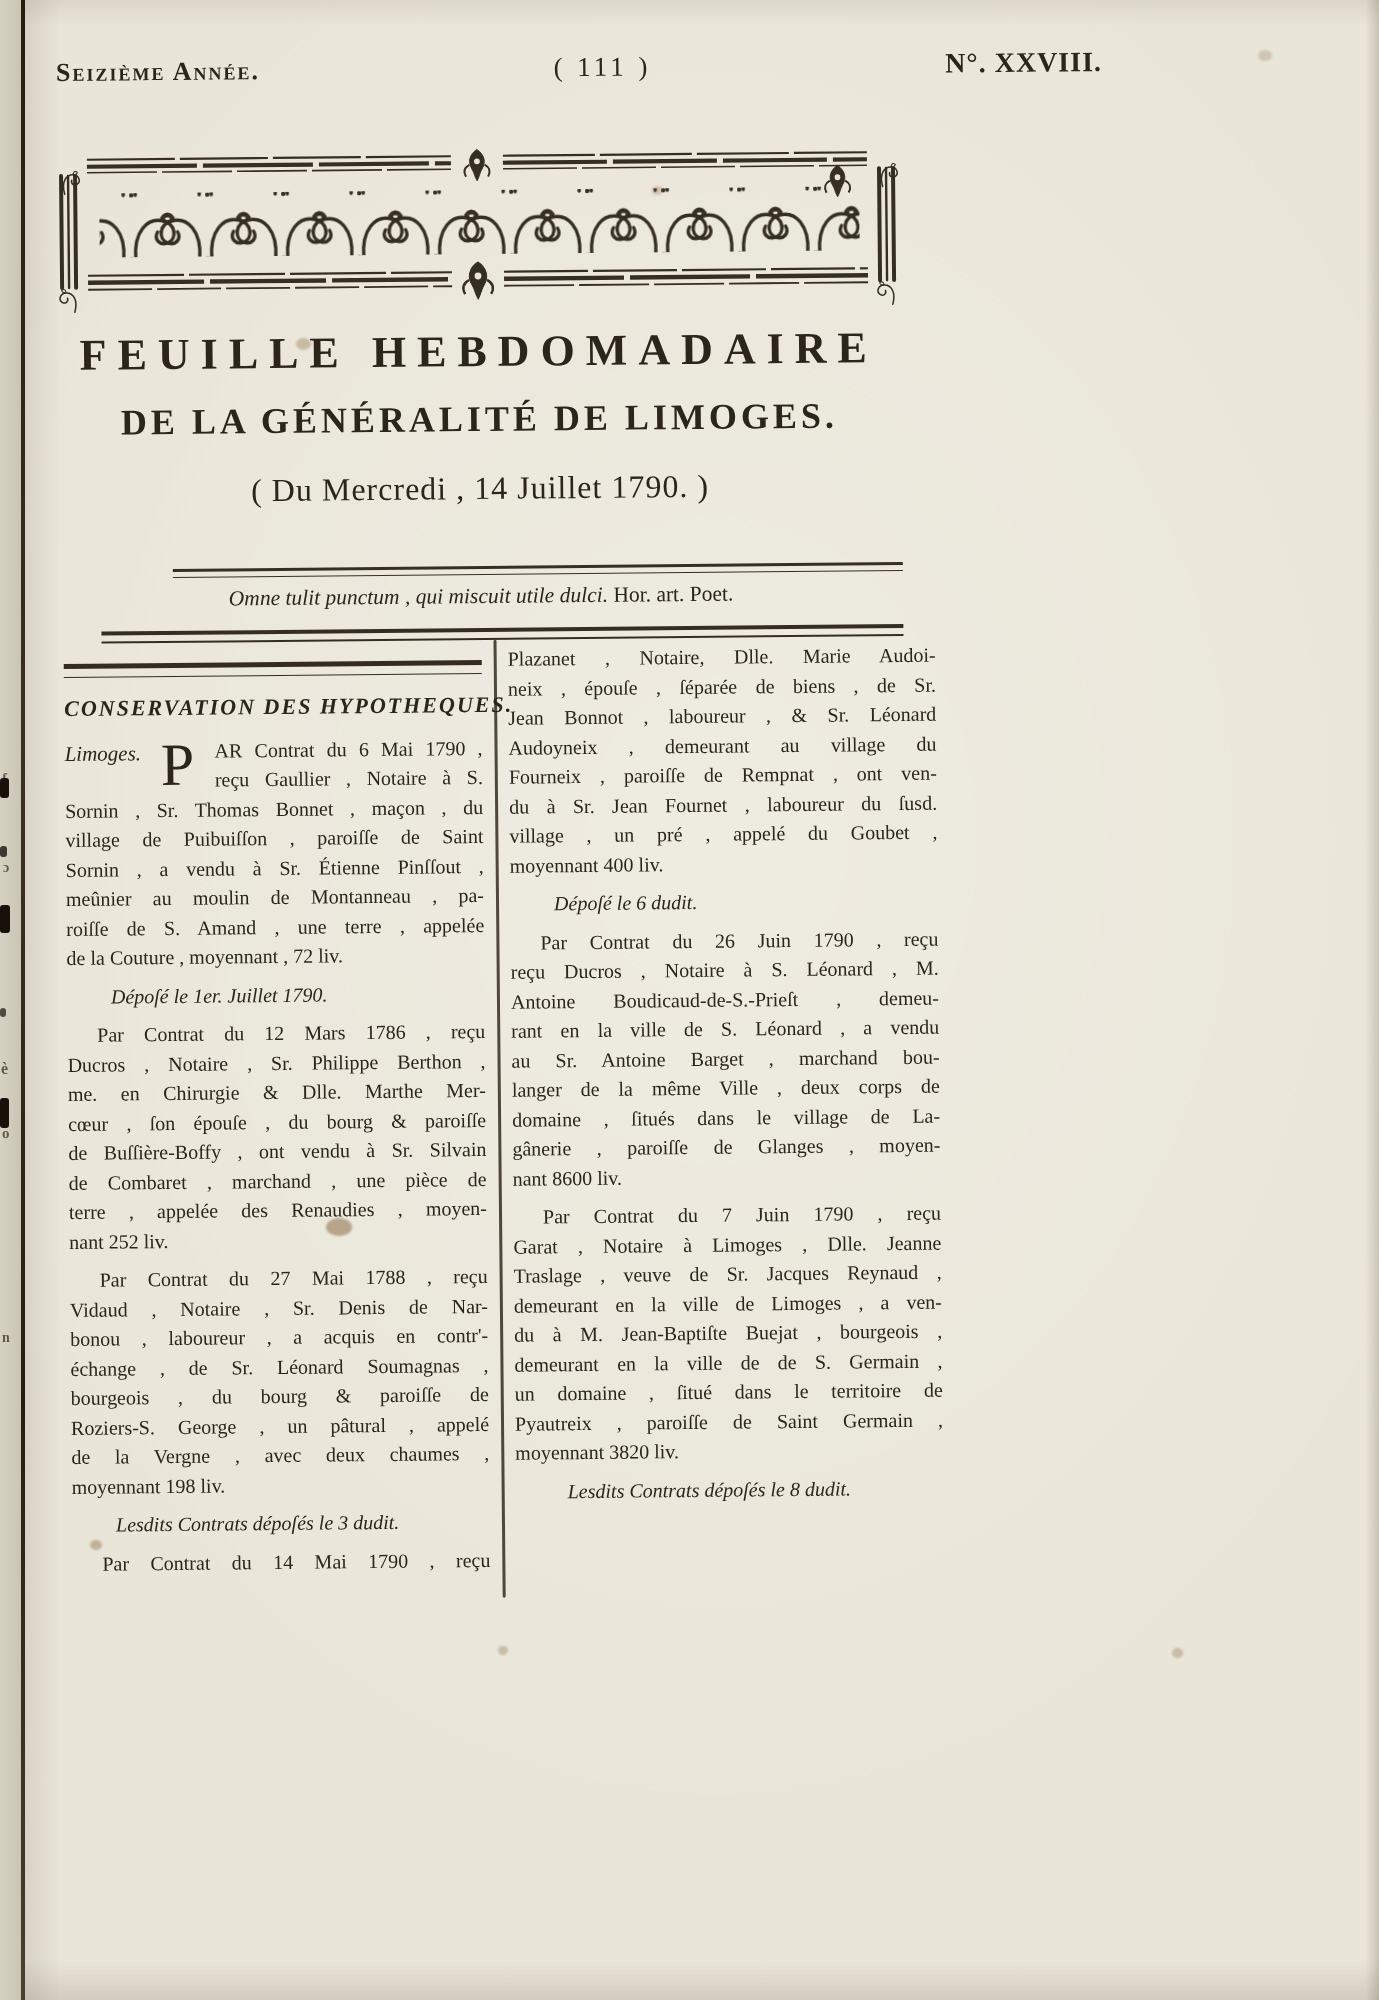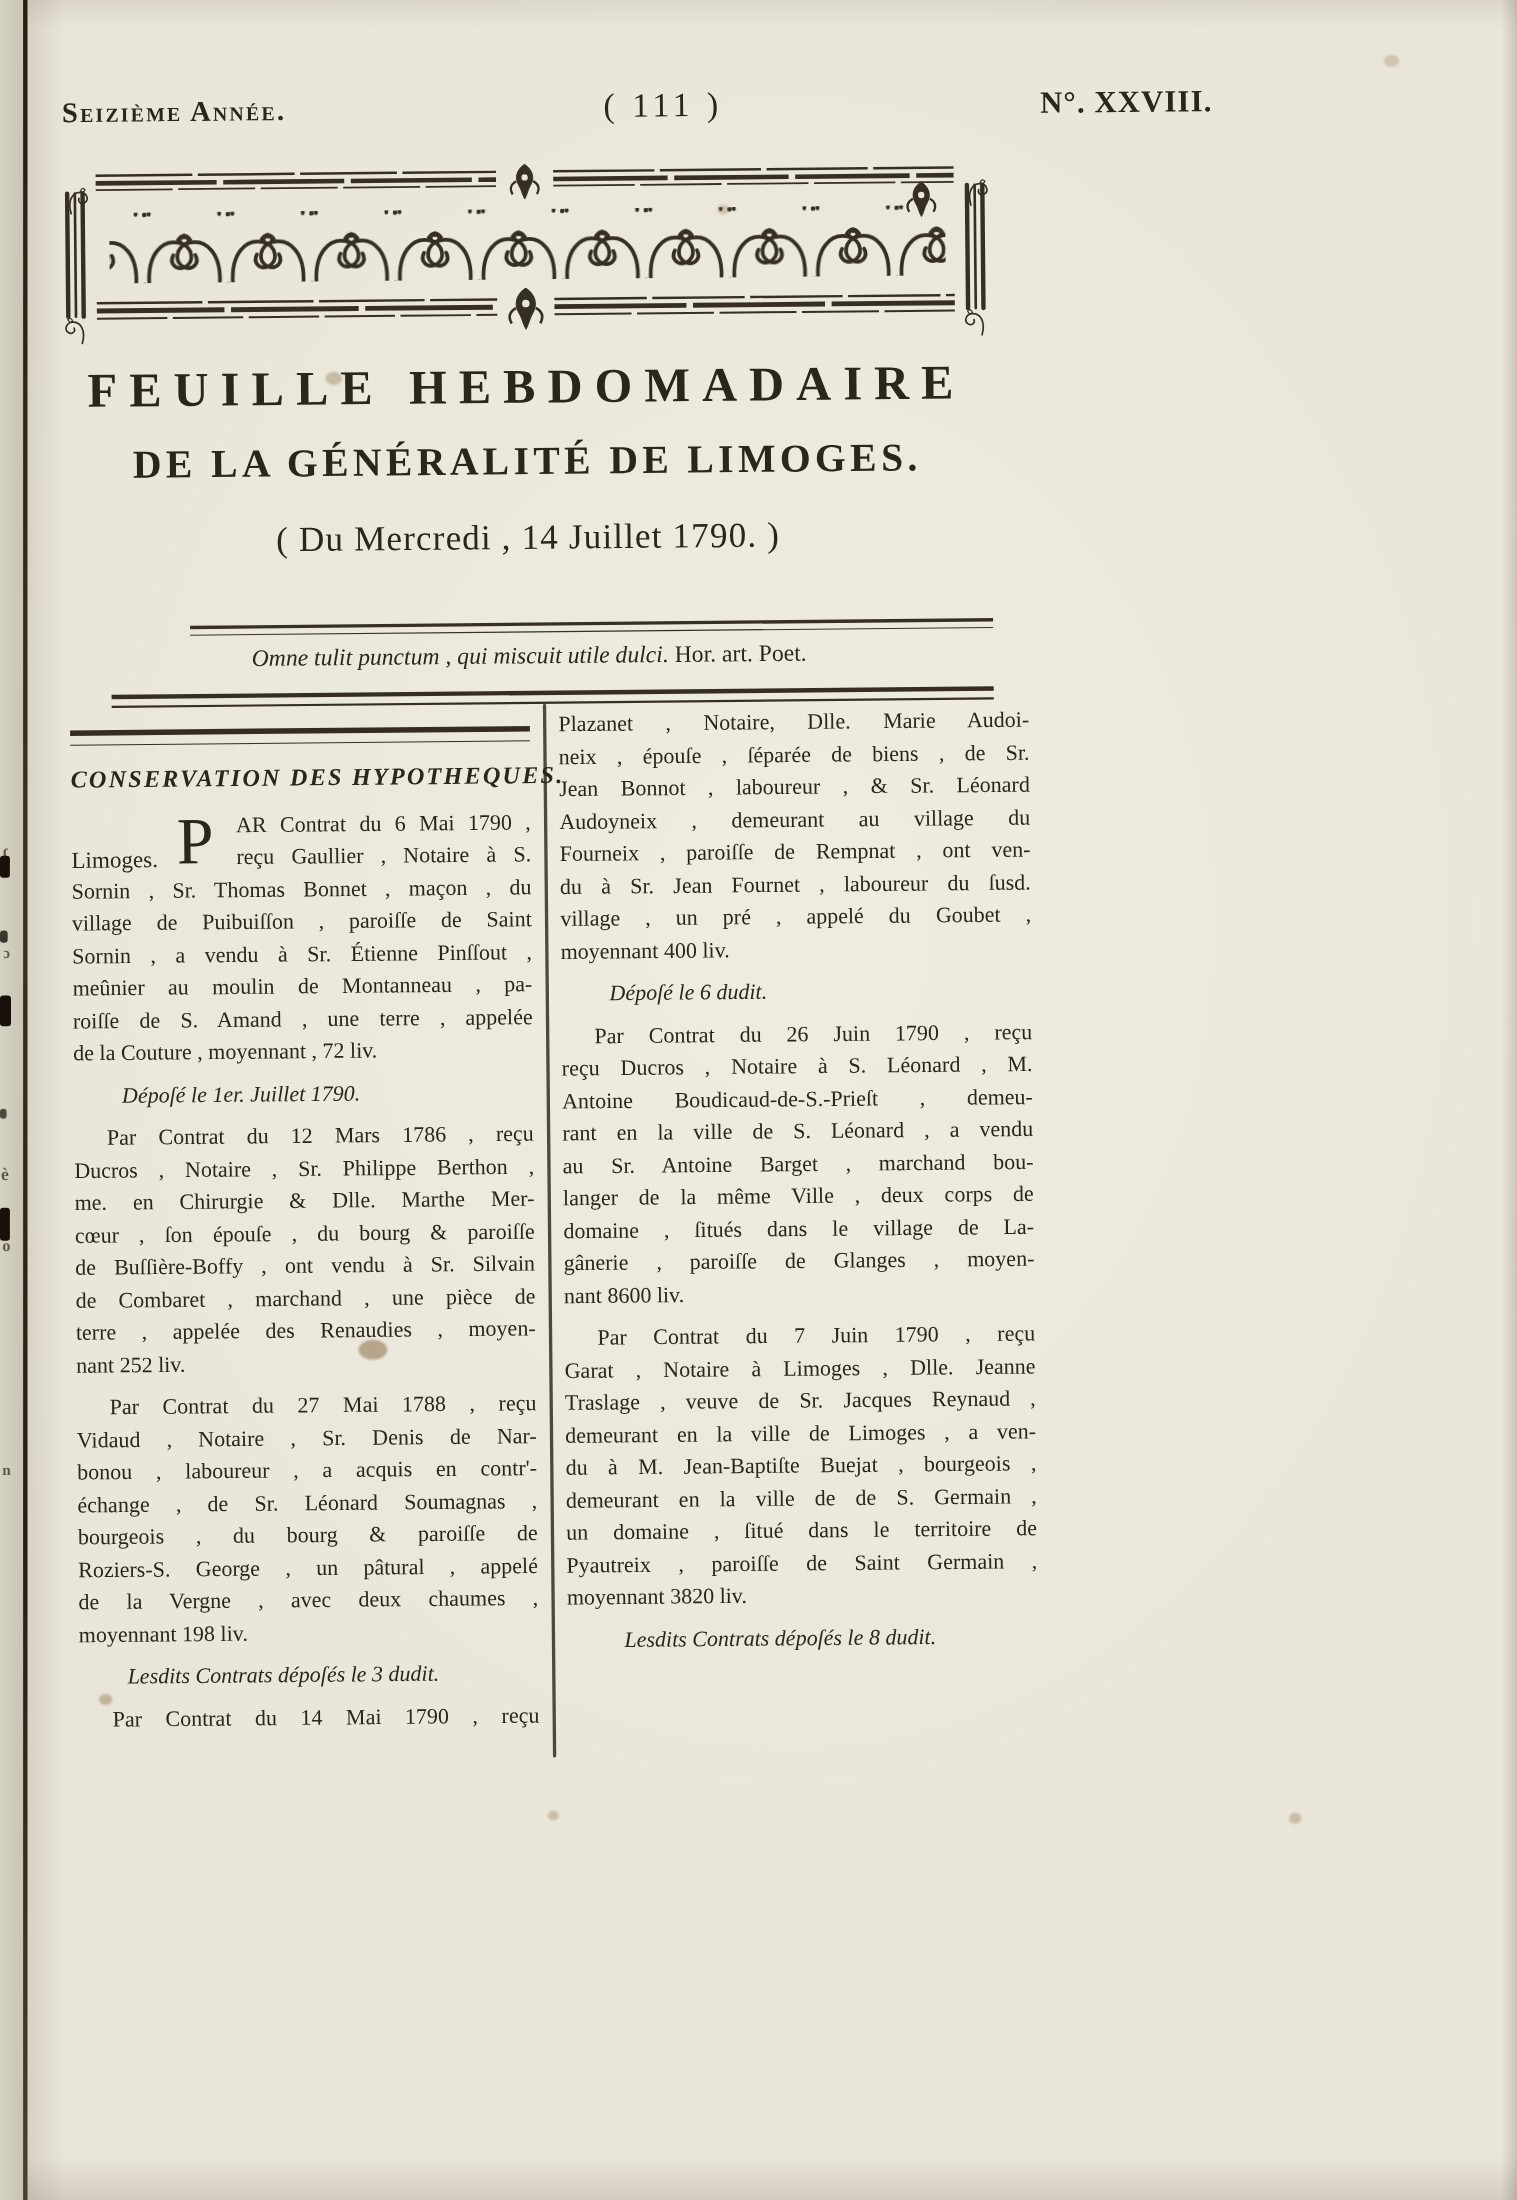--- a/index.html
+++ b/index.html
@@ -20,21 +20,21 @@
     background:linear-gradient(to right,#d6d2c2,#c9c4b2);z-index:3;}
   .gutter-line{position:absolute;left:21px;top:0;width:4px;height:2000px;
     background:linear-gradient(to bottom,#241d12 0%,#3a3122 40%,#241d12 70%,#4a4030 100%);z-index:4;}
   .gutter-frag{position:absolute;z-index:5;color:#3a3328;font-weight:bold;opacity:.75;}
 
   .tilt{position:absolute;inset:0;transform:rotate(-0.55deg);transform-origin:480px 900px;}
 
   
   .header-row{position:absolute;left:64px;top:52px;width:1046px;display:flex;justify-content:space-between;align-items:baseline;}
   .edition{font-variant:small-caps;font-size:26px;letter-spacing:2px;font-weight:bold;}
-  .pageno{font-size:31px;letter-spacing:4px;margin-top:27px;}
+  .pageno{font-size:27px;letter-spacing:4px;}
   .issue{font-size:28px;font-weight:bold;letter-spacing:1px;}
 
   
   .band{position:absolute;left:60px;top:138px;width:848px;height:180px;}
 
   
   .title1{position:absolute;left:60px;top:326px;width:848px;text-align:center;
     font-size:44px;font-weight:bold;letter-spacing:11px;white-space:nowrap;}
   .title2{position:absolute;left:60px;top:398px;width:848px;text-align:center;
     font-size:36px;font-weight:bold;letter-spacing:4px;white-space:nowrap;}
@@ -56,21 +56,21 @@
   h2.sec{font-size:22px;font-style:italic;font-weight:bold;letter-spacing:2px;margin:0 0 14px 0;white-space:nowrap;}
 
   .para{margin:0 0 9px 0;}
   .line{text-align:justify;text-align-last:justify;}
   .para div.line:last-of-type{text-align-last:left;}
   .para.ind div.line:first-of-type{padding-left:30px;}
   .para.force div.line:last-of-type{text-align-last:justify;}
   .lines{margin:0;}
 
   .p-first{position:relative;}
-  .place{position:absolute;left:0;top:2px;font-size:21px;margin-top:28px;}
+  .place{position:absolute;left:0;top:2px;font-style:italic;font-size:21px;}
   .dropcap{position:absolute;left:96px;top:0px;font-size:60px;line-height:56px;}
   .p-first .il{margin-left:150px;}
 
   .deposit{font-style:italic;padding-left:44px;margin:1px 0 9px 0;}
   .deposit2{padding-left:52px;}
 
   
   .spot{position:absolute;border-radius:50%;z-index:2;}
   .smudge{position:absolute;left:0;z-index:6;background:#17110a;border-radius:3px;}
 </style>

